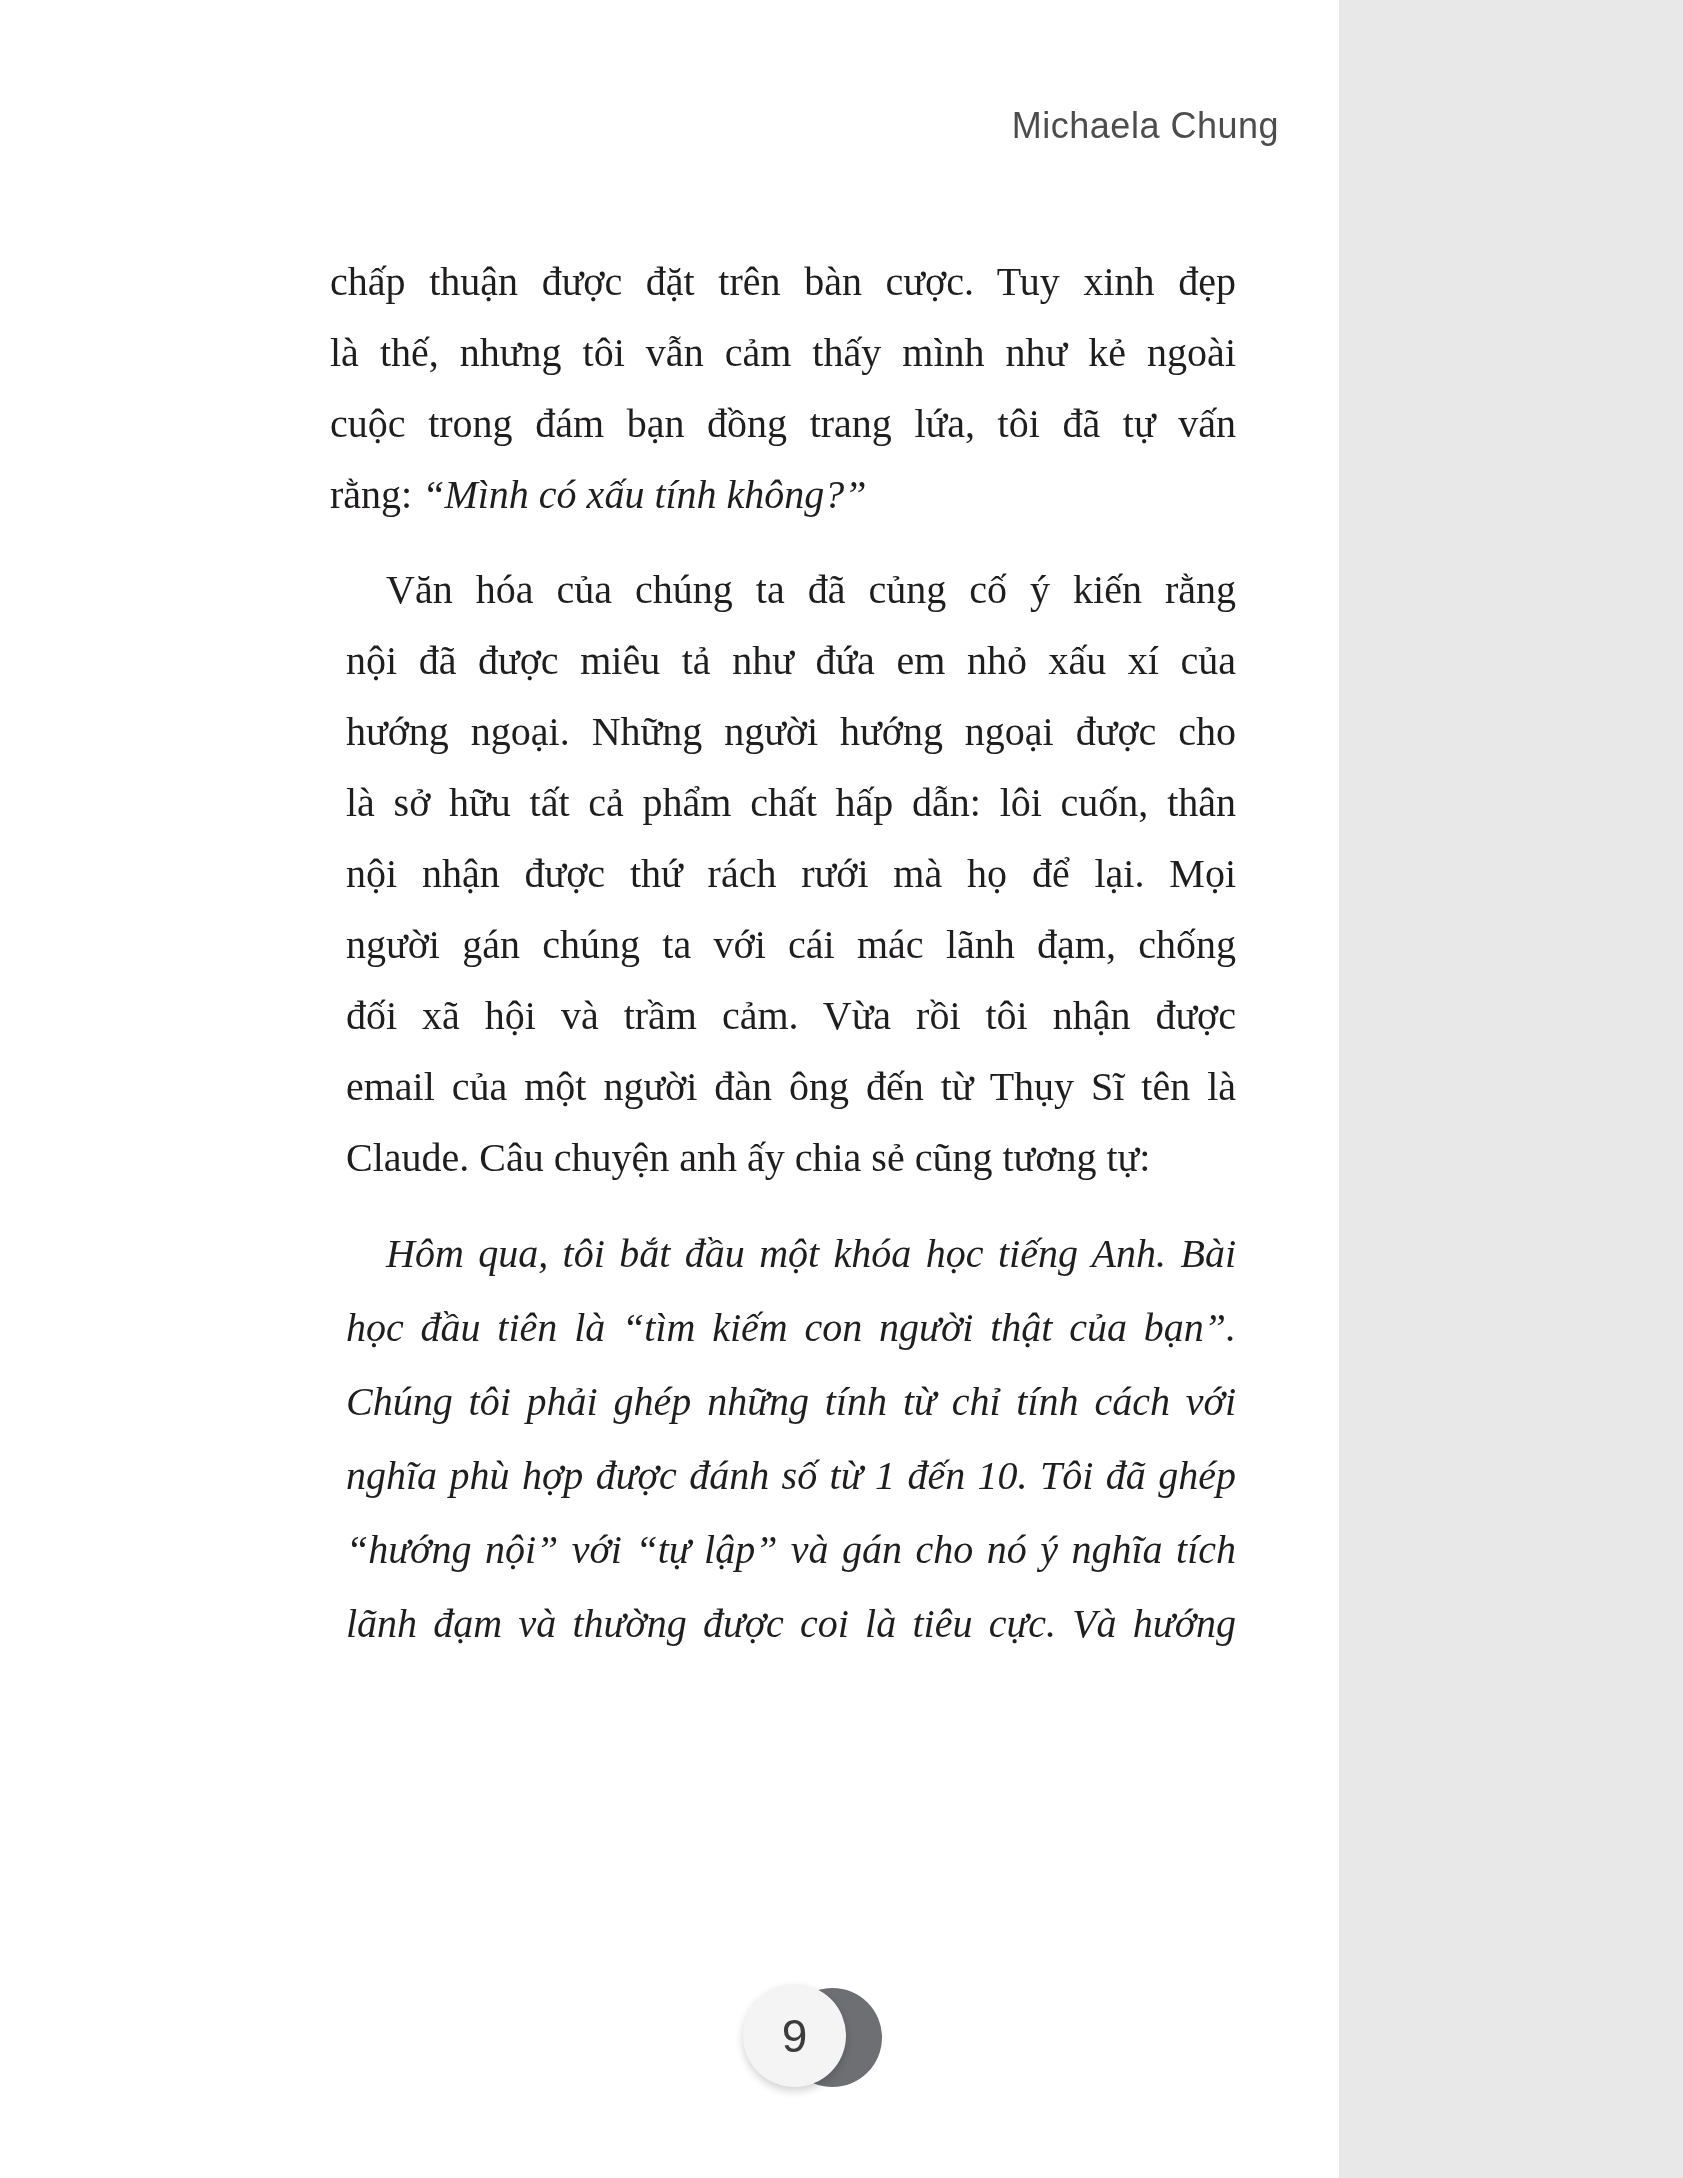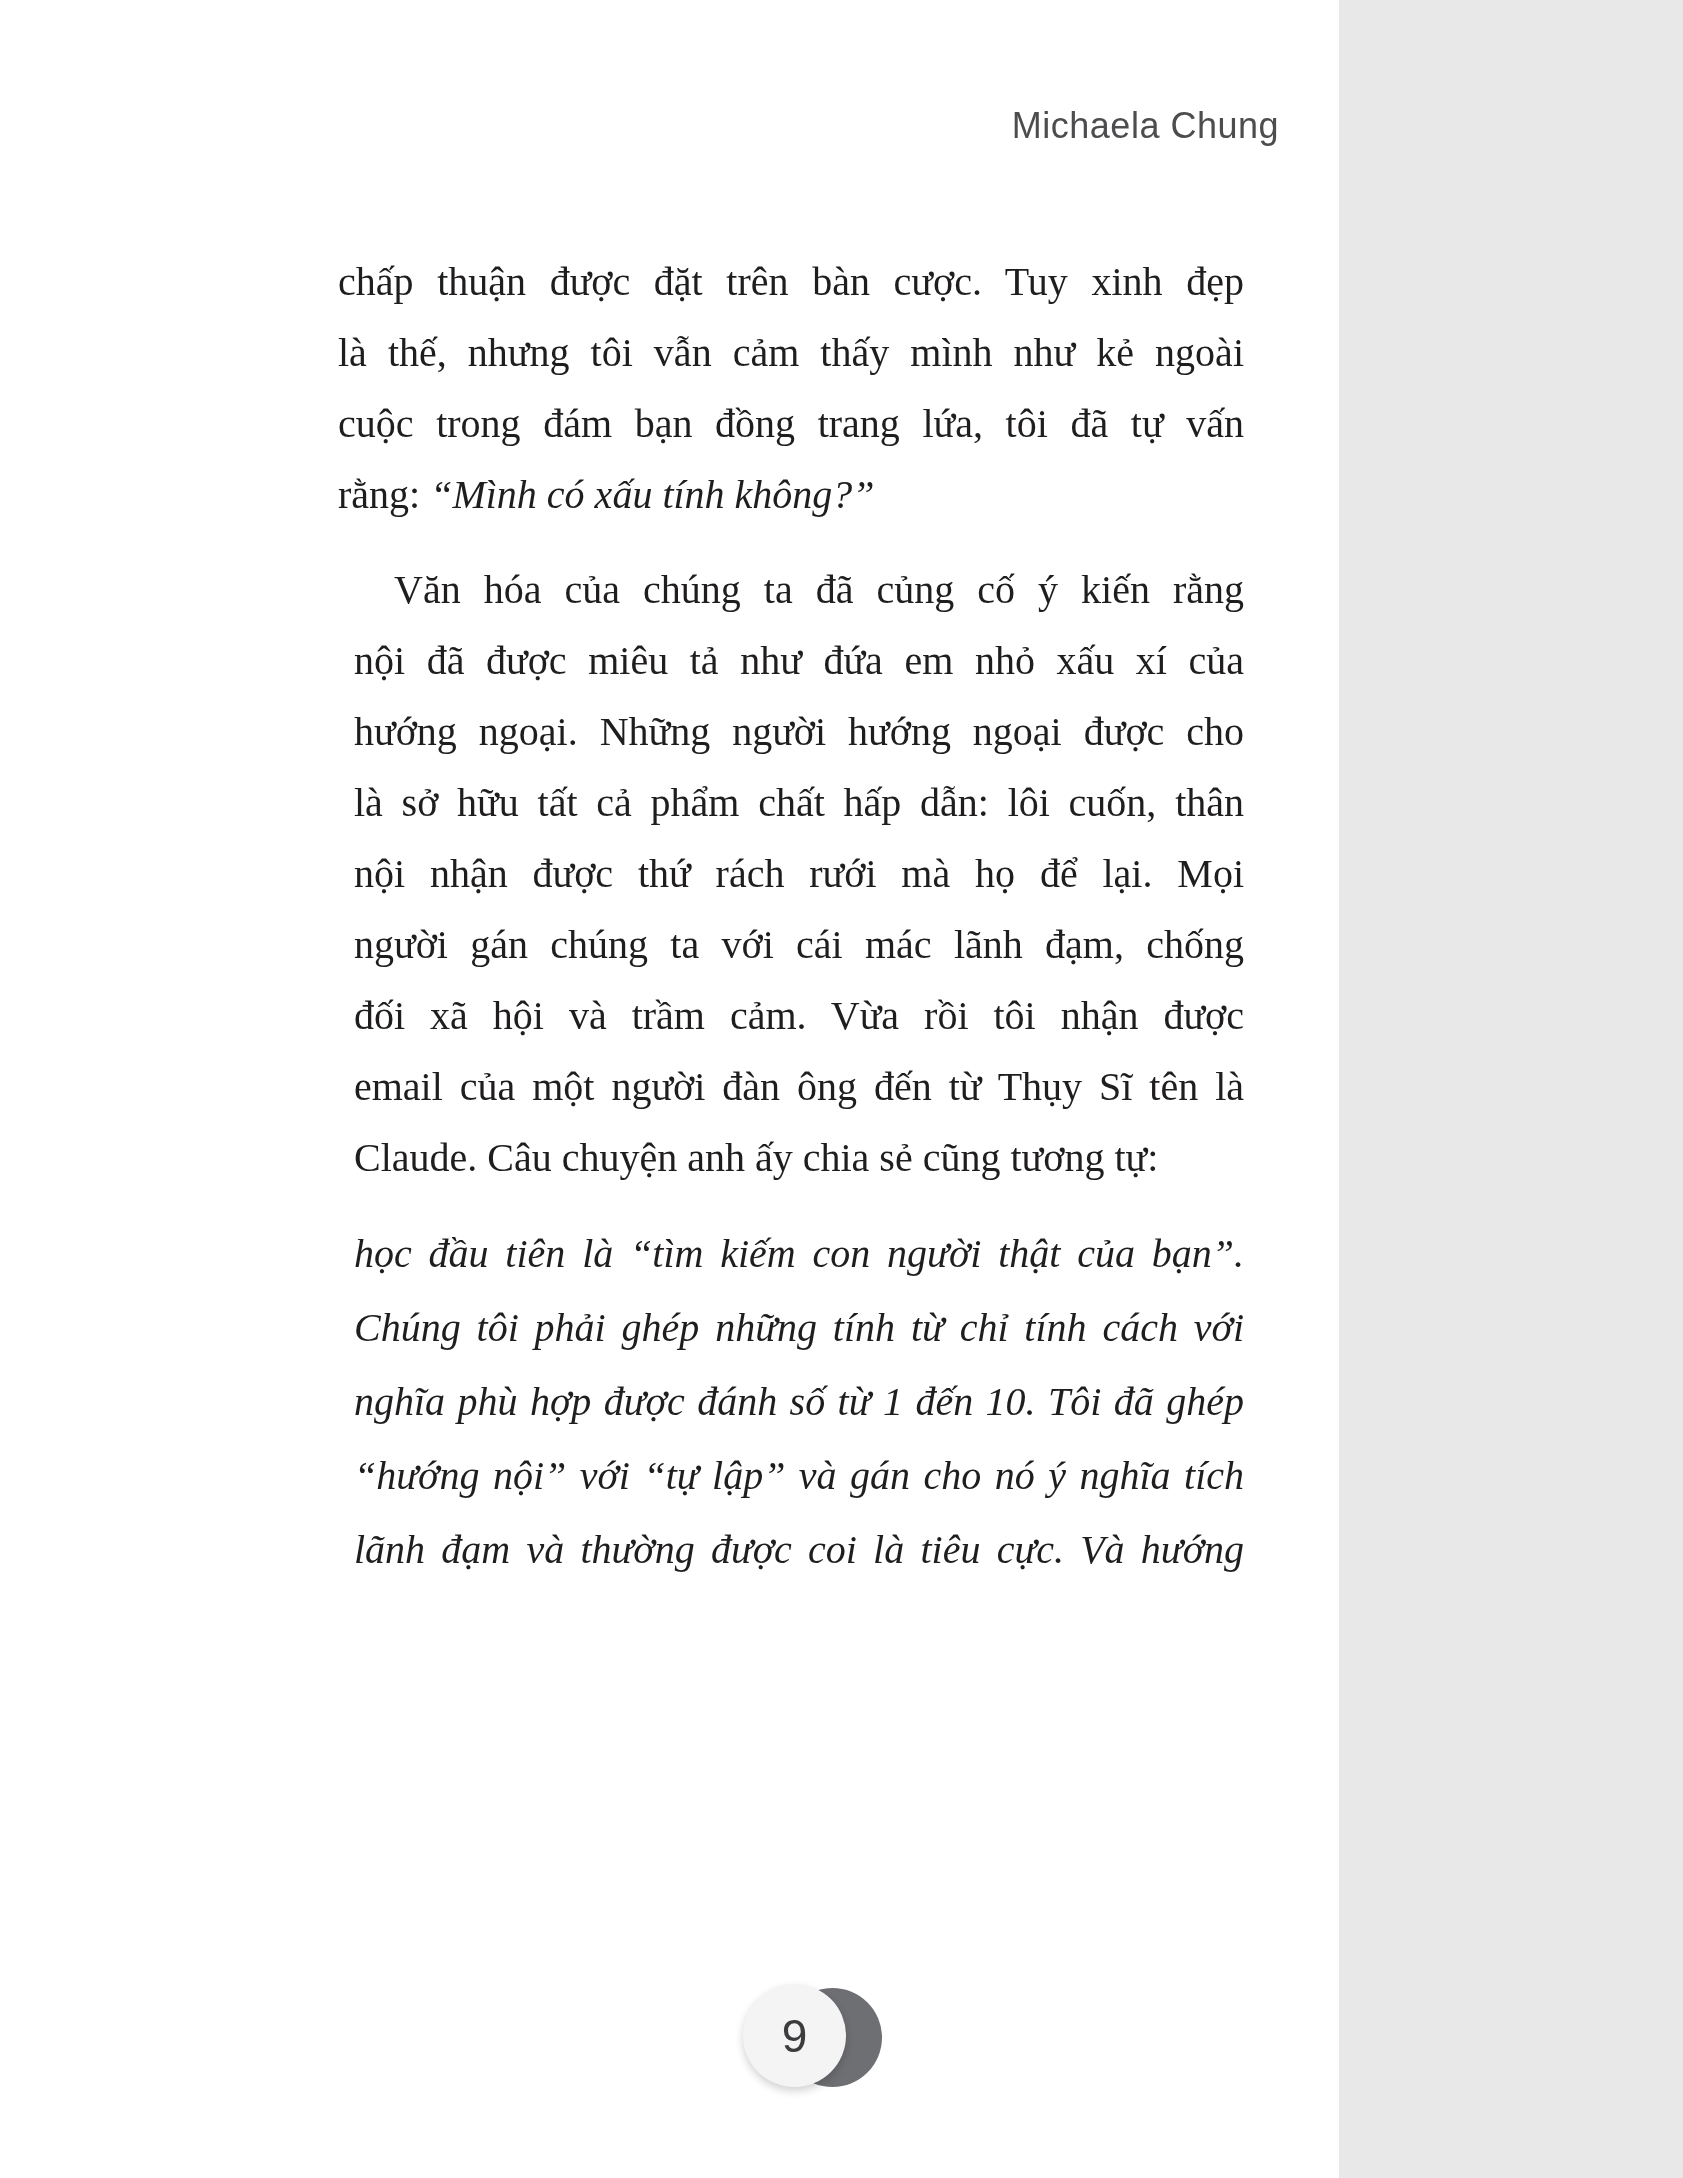--- a/index.html
+++ b/index.html
@@ -24,21 +24,21 @@
     text-align: right;
     font-family: "Liberation Sans", "DejaVu Sans", sans-serif;
     font-weight: 300;
     font-size: 36px;
     letter-spacing: 0.5px;
     color: #4d4d4f;
   }
   .text-block {
     position: absolute;
     top: 246px;
-    left: 338px;
+    left: 330px;
     width: 906px;
     font-size: 40px;
   }
   .paragraph + .paragraph { margin-top: 24px; margin-left: 16px; }
   .line {
     line-height: 71px;
     text-align: justify;
     text-align-last: justify;
   }
   .paragraph.italic .line {
@@ -104,20 +104,21 @@
         <div class="line">nội đã được miêu tả như đứa em nhỏ xấu xí của</div>
         <div class="line">hướng ngoại. Những người hướng ngoại được cho</div>
         <div class="line">là sở hữu tất cả phẩm chất hấp dẫn: lôi cuốn, thân</div>
         <div class="line">nội nhận được thứ rách rưới mà họ để lại. Mọi</div>
         <div class="line">người gán chúng ta với cái mác lãnh đạm, chống</div>
         <div class="line">đối xã hội và trầm cảm. Vừa rồi tôi nhận được</div>
         <div class="line">email của một người đàn ông đến từ Thụy Sĩ tên là</div>
         <div class="line short-last">Claude. Câu chuyện anh ấy chia sẻ cũng tương tự:</div>
       </div>
       <div class="paragraph italic">
+        <div class="line indent">Hôm qua, tôi bắt đầu một khóa học tiếng Anh. Bài</div>
         <div class="line">học đầu tiên là “tìm kiếm con người thật của bạn”.</div>
         <div class="line">Chúng tôi phải ghép những tính từ chỉ tính cách với</div>
         <div class="line">nghĩa phù hợp được đánh số từ 1 đến 10. Tôi đã ghép</div>
         <div class="line">“hướng nội” với “tự lập” và gán cho nó ý nghĩa tích</div>
         <div class="line">lãnh đạm và thường được coi là tiêu cực. Và hướng</div>
       </div>
     </div>
 
   <div class="page-badge">
     <div class="badge-dark"></div>

